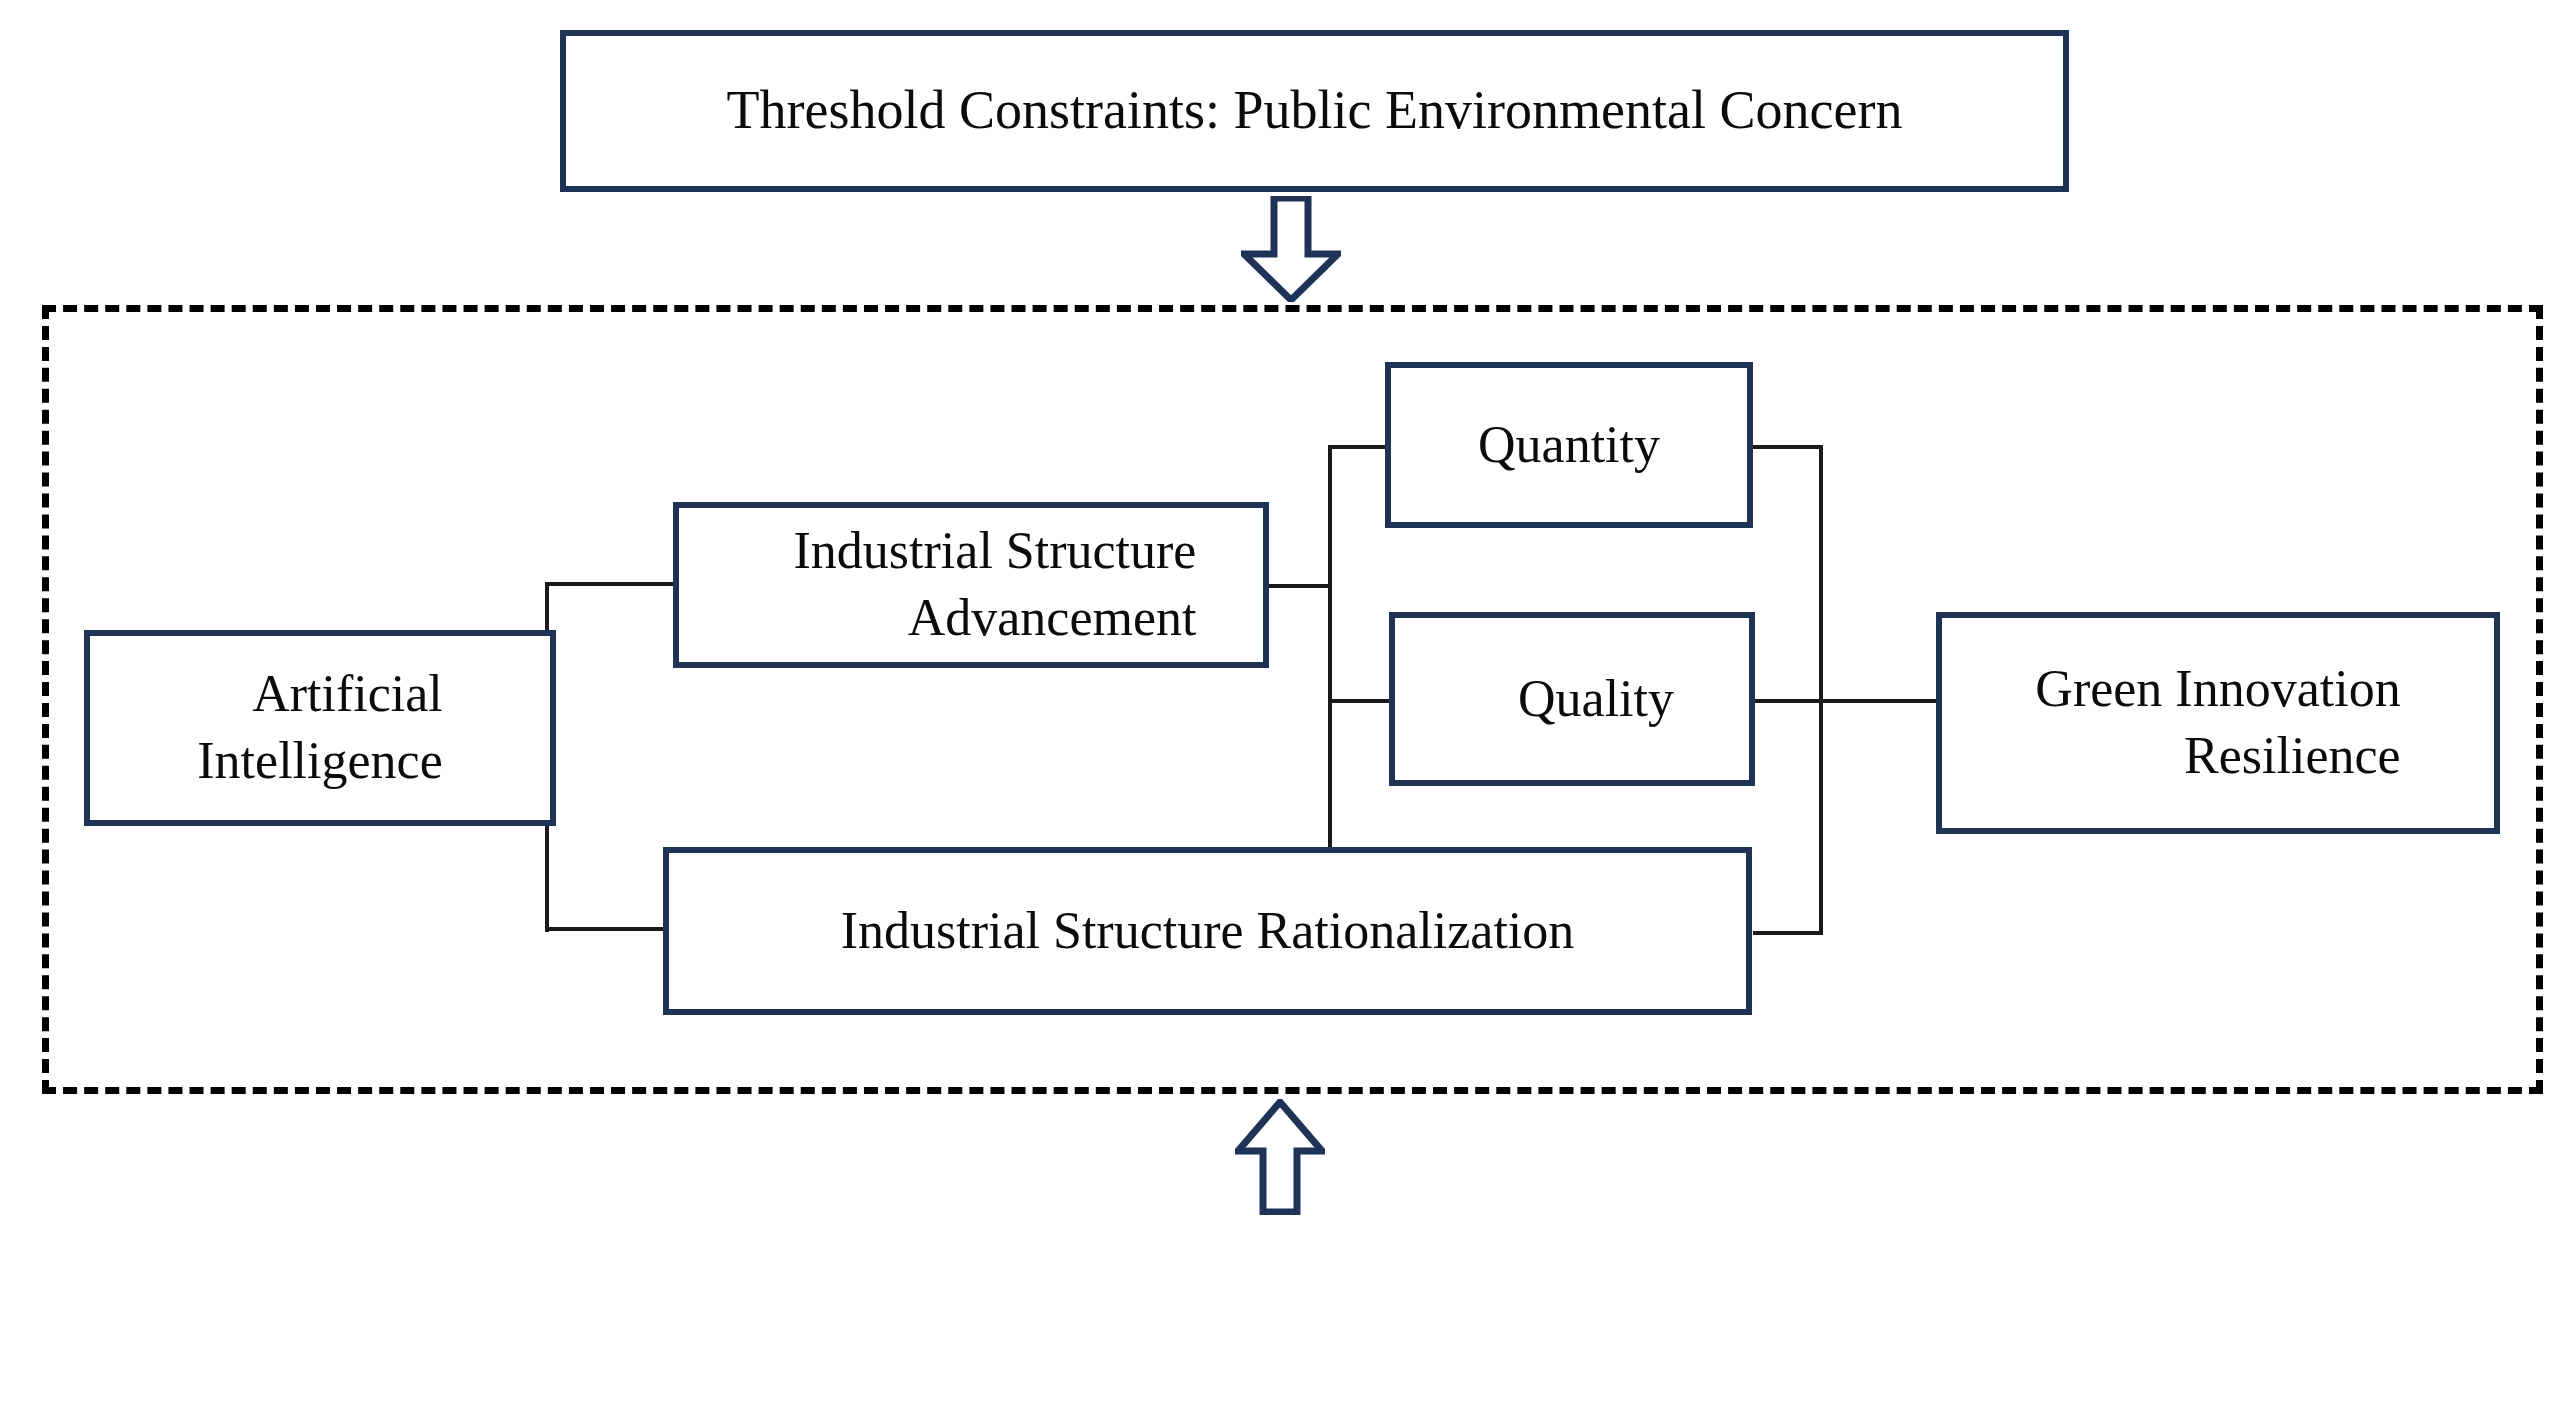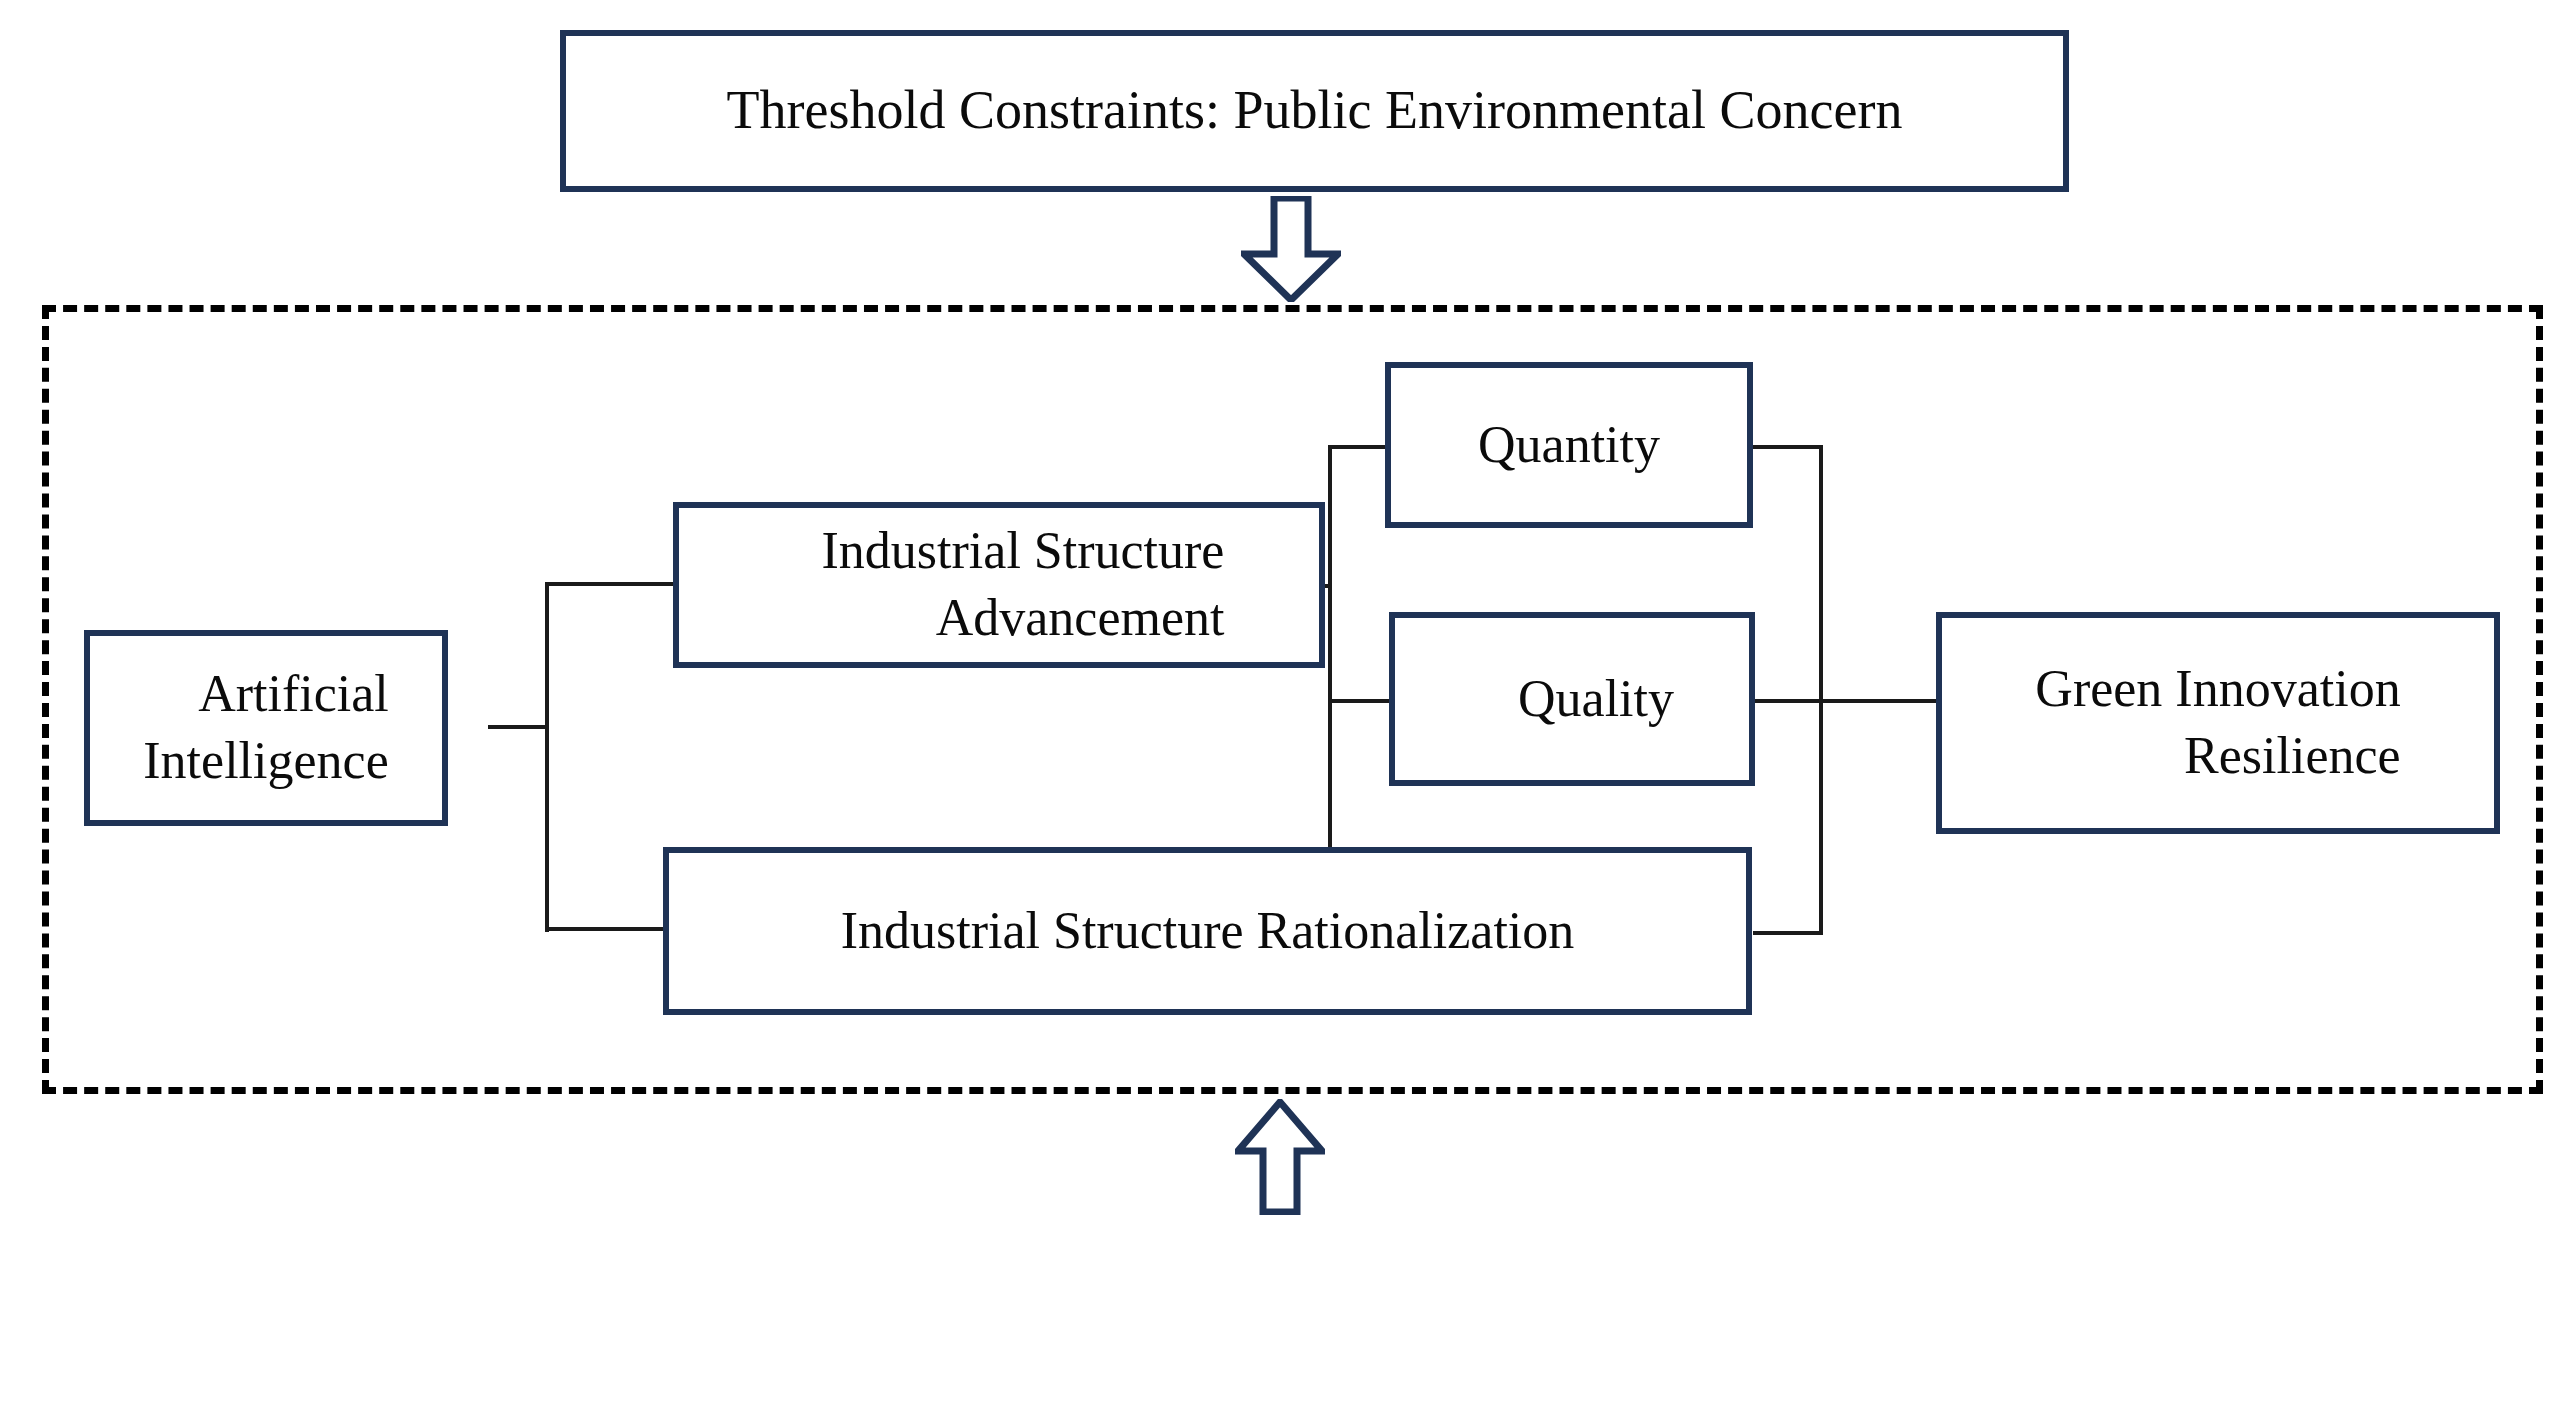--- a/index.html
+++ b/index.html
@@ -39,25 +39,25 @@
   
   #box-public-concern {
     left: 560px; top: 30px; width: 1509px; height: 162px;
     font-size: 54px;
   }
   #box-env-regulation {
     left: 560px; top: 1221px; width: 1509px; height: 162px;
     font-size: 54px;
   }
   #box-ai {
-    left: 84px; top: 630px; width: 364px; height: 196px;
+    left: 84px; top: 630px; width: 472px; height: 196px;
     font-size: 52px;
   }
   #box-advancement {
-    left: 673px; top: 502px; width: 652px; height: 166px;
+    left: 673px; top: 502px; width: 596px; height: 166px;
     font-size: 52px;
     padding-left: 48px;
   }
   #box-rationalization {
     left: 663px; top: 847px; width: 1089px; height: 168px;
     font-size: 52px;
   }
   #box-quantity {
     left: 1385px; top: 362px; width: 368px; height: 166px;
     font-size: 52px;

